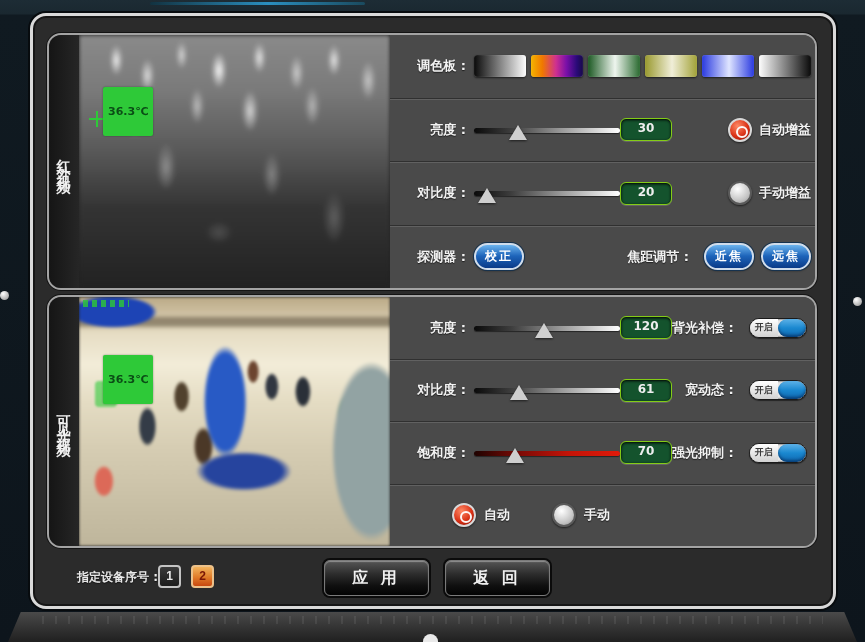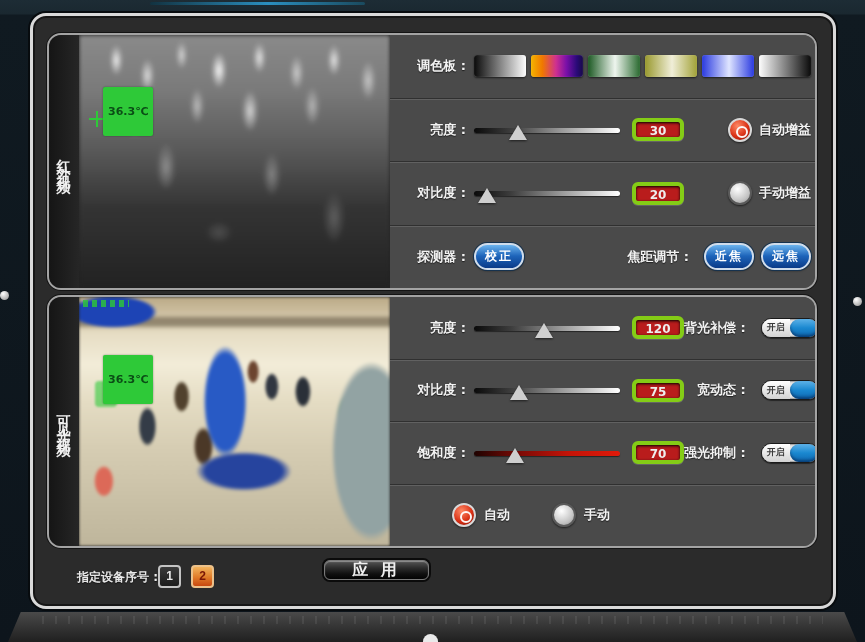--- a/index.html
+++ b/index.html
@@ -117,22 +117,22 @@
 
   .slider { position:relative; width:146px; height:24px; flex:0 0 146px; }
   .track { position:absolute; left:0; right:0; top:10px; height:5px; border-radius:3px;
     background:linear-gradient(90deg,#0a0a0a,#3c3c3c 25%,#9a9a9a 60%,#ffffff);
     box-shadow:0 1px 1px rgba(0,0,0,.5); }
   .track.red { background:linear-gradient(90deg,#1e0200,#7a0a06 30%,#c41408 65%,#e01a0a); }
   .thumb { position:absolute; bottom:2px; width:0; height:0; transform:translateX(-50%);
     border-left:9px solid transparent; border-right:9px solid transparent;
     border-bottom:15px solid #cfcfcf;
     filter:drop-shadow(0 1px 1px rgba(0,0,0,.6)); }
-  .value-box { width:52px; height:23px; margin-left:12px; flex:0 0 52px;
-    background:#b91c1c; border:4px solid #84cc16; border-radius:6px;
+  .value-box { width:52px; height:23px; flex:0 0 52px;
+    background:#14532d; border:1px solid #84cc16; border-radius:6px;
     color:#eee; font-size:12px; font-weight:bold; text-align:center; line-height:19px;
     box-shadow:0 1px 0 rgba(255,255,255,.15), inset 0 1px 3px #000; }
 
   .right-group { margin-left:auto; display:flex; align-items:center; gap:7px; }
   .radio { width:24px; height:24px; border-radius:50%; flex:0 0 24px;
     box-shadow:0 1px 2px rgba(0,0,0,.6); }
   .radio.red { background:radial-gradient(circle at 38% 30%, #ff8a66, #d93015 55%, #8a1205 95%);
     border:2px solid #d8d8d8; position:relative; }
   .radio.red::after { content:""; position:absolute; left:6px; top:6px; width:8px; height:8px;
     border:2px solid rgba(255,255,255,.95); border-radius:50%; }
@@ -158,21 +158,21 @@
 
   
   .footer-label { position:absolute; left:44px; top:553px; color:#e8e8e8; font-size:12px;
     font-weight:bold; text-shadow:0 1px 1px rgba(0,0,0,.6); }
   .device-btn { position:absolute; top:549px; width:23px; height:23px; border-radius:4px;
     font-size:12px; font-weight:bold; text-align:center; line-height:19px; cursor:pointer; }
   .device-btn.d1 { left:125px; background:linear-gradient(180deg,#3a3a3a,#1c1c1c);
     border:2px solid #c4c4c4; color:#e8e8e8; }
   .device-btn.d2 { left:158px; background:linear-gradient(180deg,#f2b35c,#e07a28 55%,#c8480f);
     border:2px solid #ecc18a; color:#7a1606; }
-  .big-btn { position:absolute; top:544px; width:105px; height:20px; border-radius:6px;
+  .big-btn { position:absolute; top:544px; width:105px; height:36px; border-radius:6px;
     background:linear-gradient(180deg,#565656,#2d2d2d 38%,#101010 72%,#030303);
     border:1px solid #7a7a7a; color:#f0f0f0; font-size:16px; font-weight:bold;
     letter-spacing:4px; display:flex; align-items:center; justify-content:center;
     box-shadow:0 0 0 2px #0b0b0b, inset 0 1px 1px rgba(255,255,255,.35); cursor:pointer; }
   .big-btn.apply { left:291px; }
   .big-btn.back { left:412px; }
 </style>
 </head>
 <body>
 
@@ -274,21 +274,21 @@
             </div>
           </div>
         </div>
 
         <div class="row">
           <span class="lbl">对比度 :</span>
           <div class="slider">
             <div class="track"></div>
             <div class="thumb" style="left: 31%;"></div>
           </div>
-          <div class="value-box">75</div>
+          <div class="value-box">61</div>
           <div class="right-group">
             <span class="lbl auto">宽动态 :</span>
             <div class="toggle">
               <span class="on-text">开启</span>
               <span class="knob"></span>
             </div>
           </div>
         </div>
 
         <div class="row">
@@ -314,20 +314,21 @@
           <span class="radio-lbl" style="margin-left:8px;">手动</span>
         </div>
 
       </div>
     </section>
 
     <span class="footer-label">指定设备序号 :</span>
     <button class="device-btn d1">1</button>
     <button class="device-btn d2">2</button>
     <button class="big-btn apply">应 用</button>
+    <button class="big-btn back">返 回</button>
 
   </div>
 
   <div class="edge-dot left"></div>
   <div class="edge-dot right"></div>
   <div class="stand"></div>
   <div class="stand-notch"></div>
 </div>
 
 </body></html>

